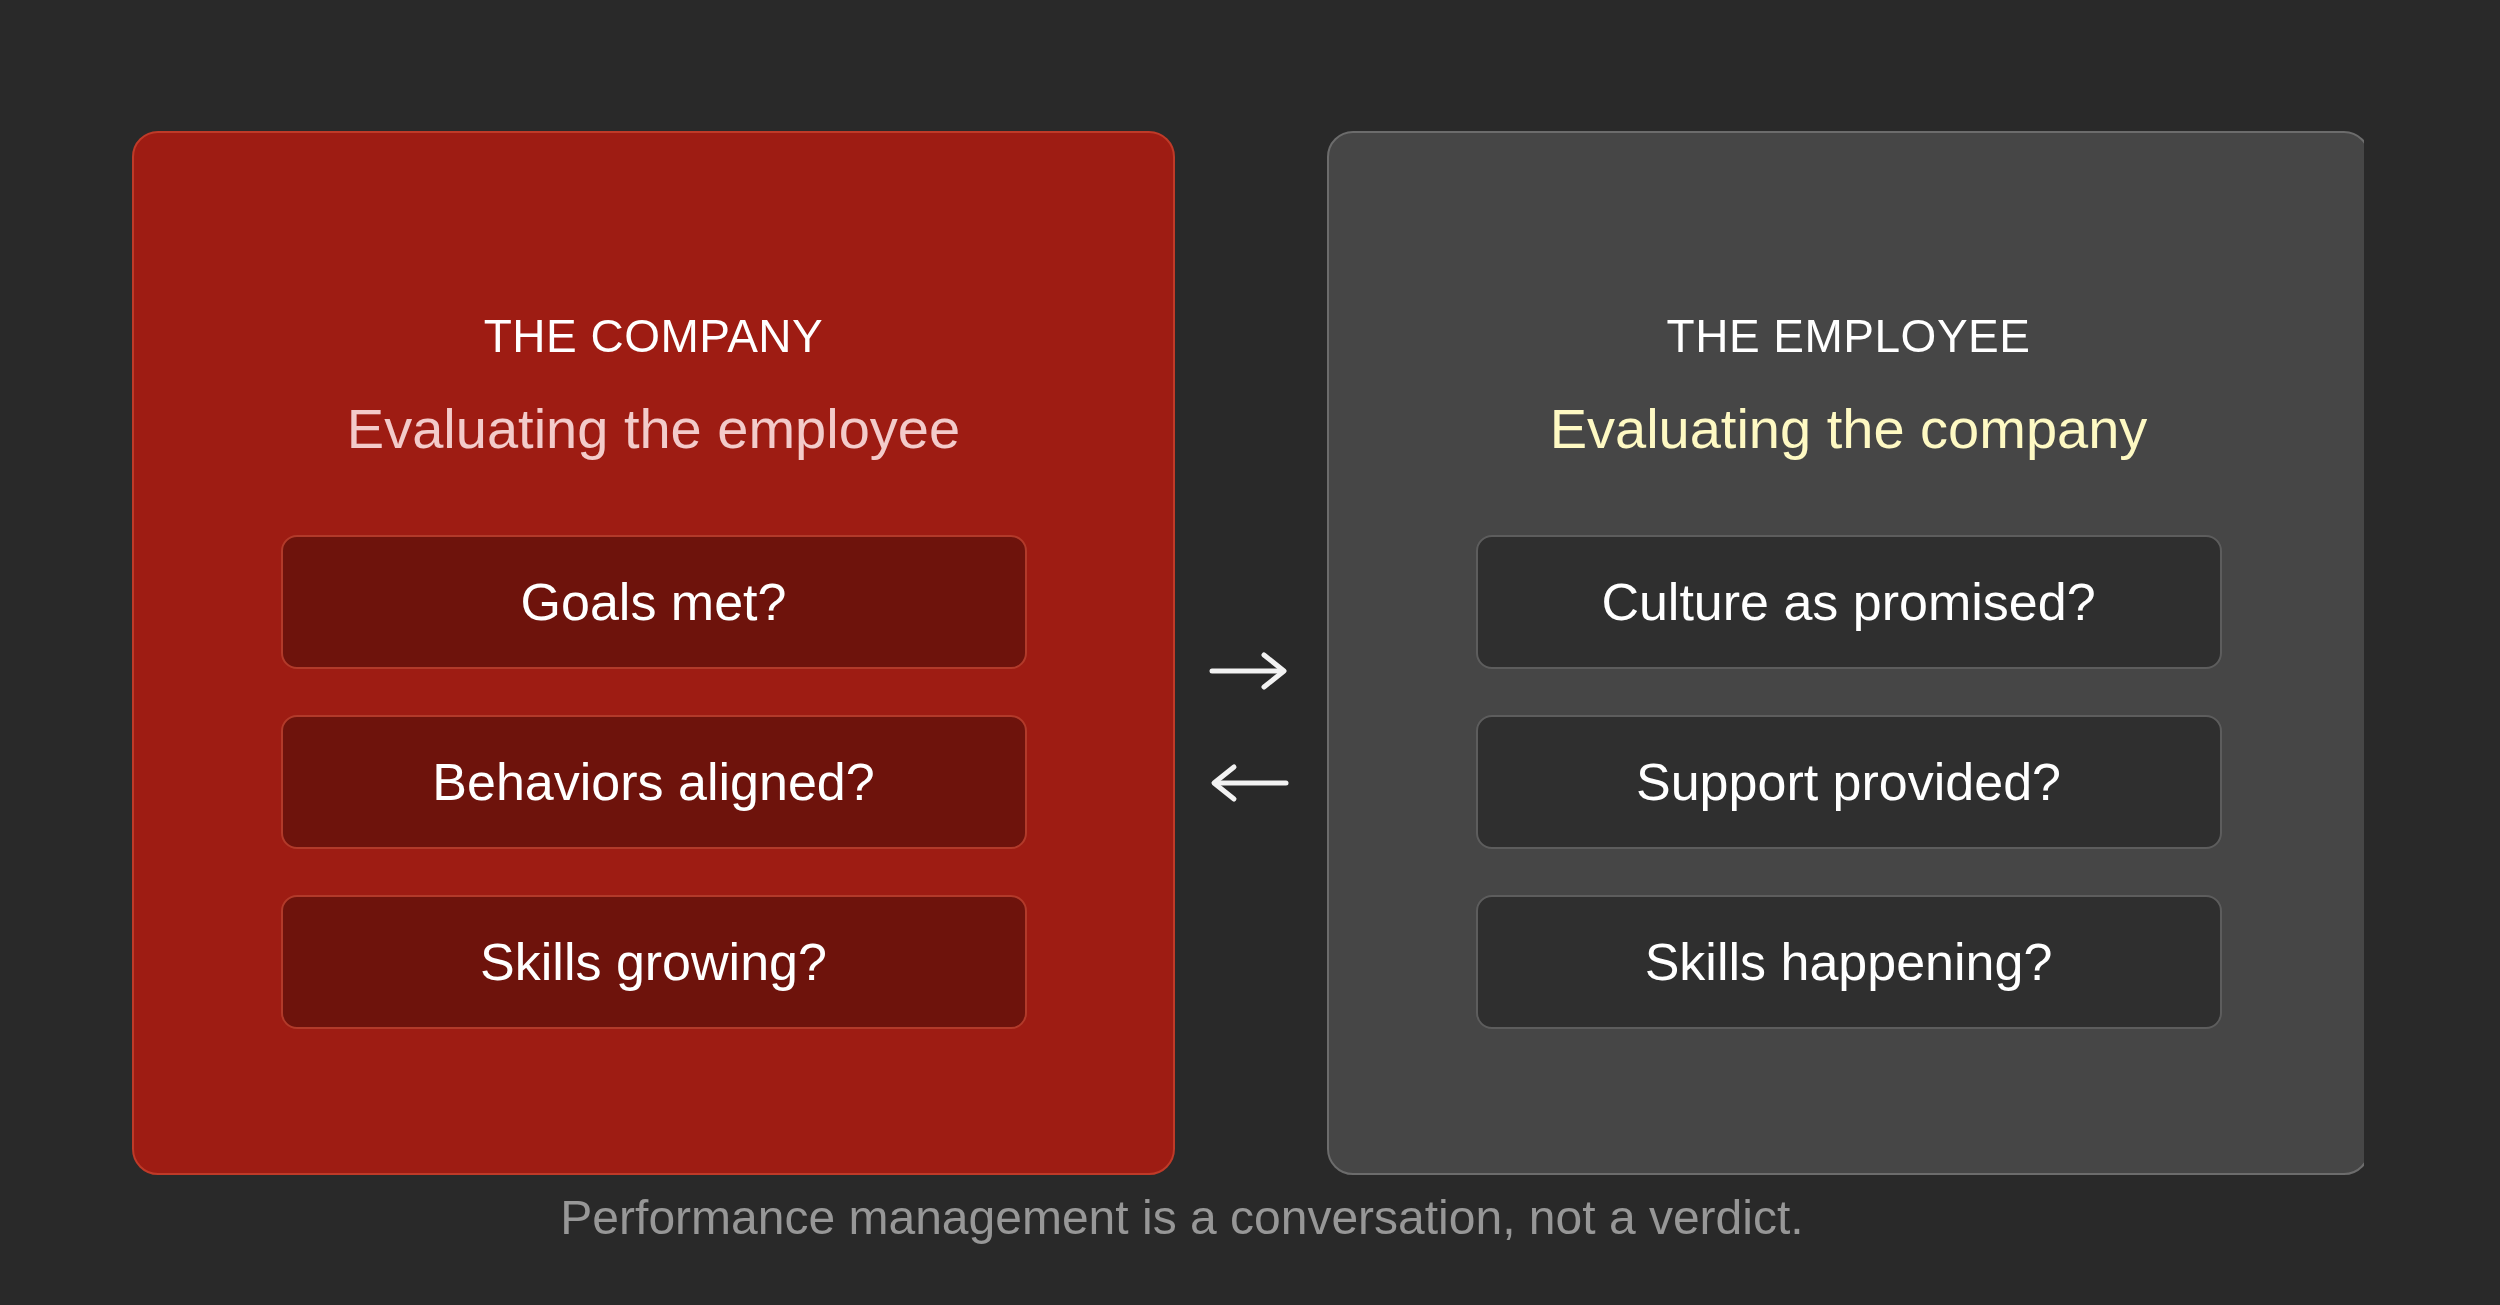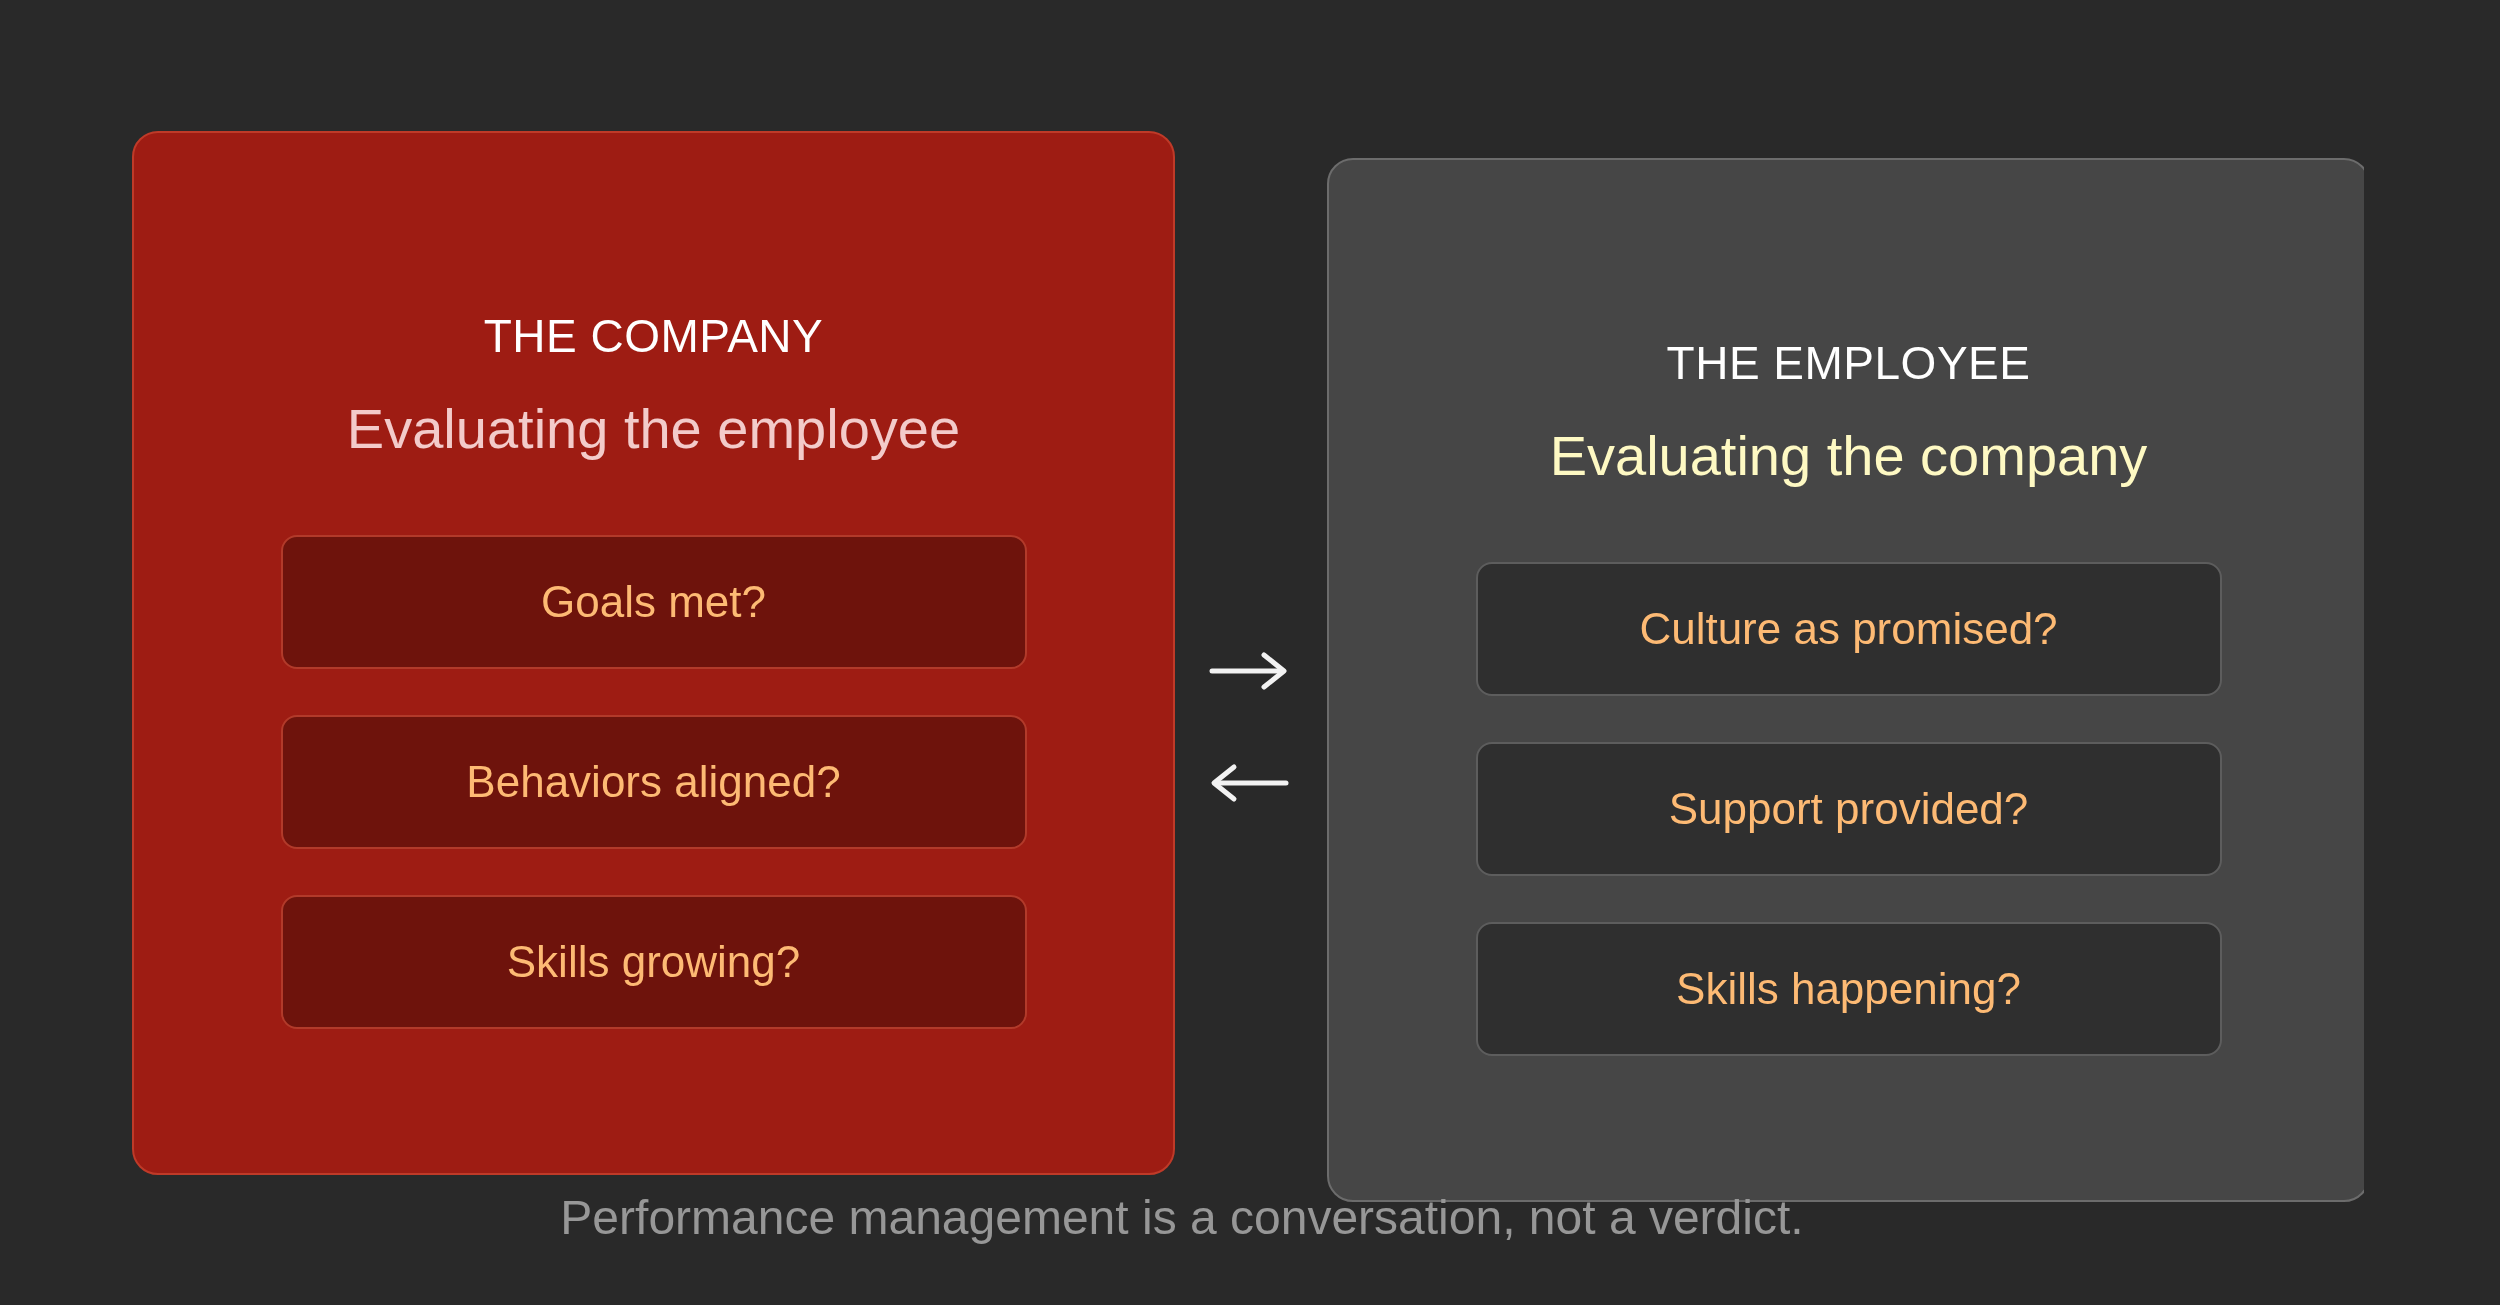--- a/index.html
+++ b/index.html
@@ -25,21 +25,20 @@
   }
   .panel-company {
     left: 132px;
     background: #9e1c13;
     border: 2px solid #bf3a28;
   }
   .panel-employee {
     left: 1327px;
     background: #464646;
     border: 2px solid #6c6c6c;
-    margin-top: 27px;
   }
 
   .panel-title {
     margin-top: 176px;
     font-size: 46px;
     line-height: 55px;
     letter-spacing: 0.5px;
     color: #ffffff;
     text-align: center;
   }
@@ -59,22 +58,22 @@
   }
   .q-box {
     width: 746px;
     height: 134px;
     margin-bottom: 46px;
     border-radius: 16px;
     box-sizing: border-box;
     display: flex;
     align-items: center;
     justify-content: center;
-    font-size: 44px;
-    color: #fdba74;
+    font-size: 52px;
+    color: #ffffff;
   }
   .panel-company .q-box {
     background: #6e130c;
     border: 2px solid #b23a2a;
   }
   .panel-employee .q-box {
     background: #2f2f2f;
     border: 2px solid #5d5d5d;
   }
 

